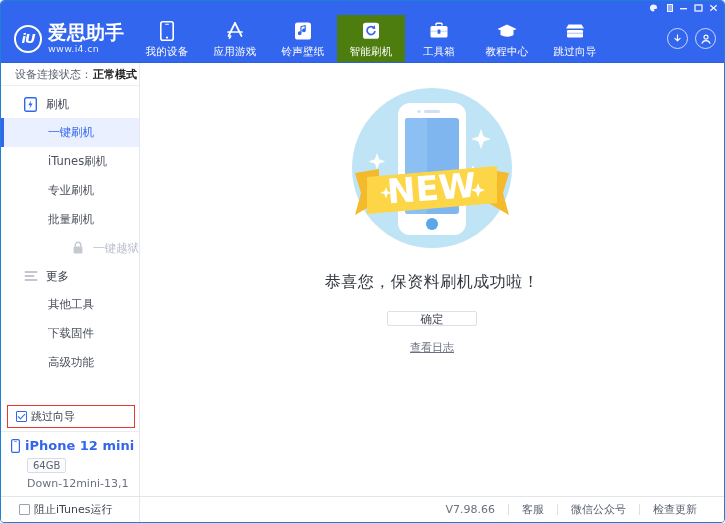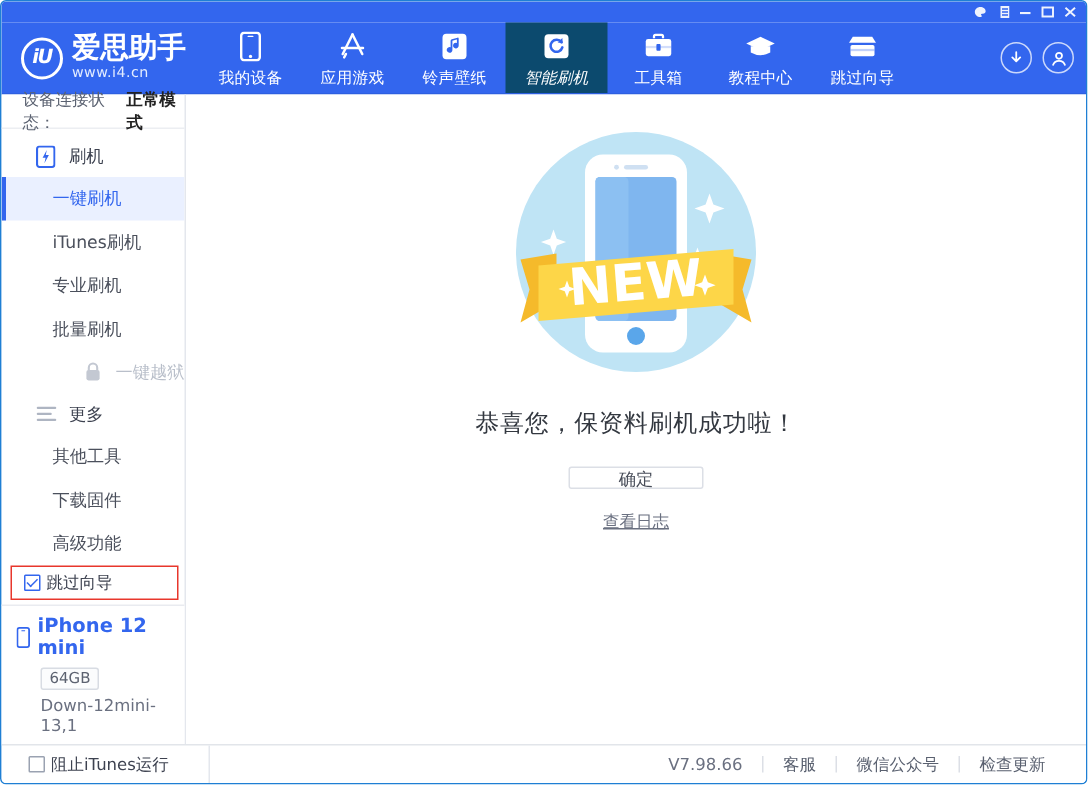--- a/index.html
+++ b/index.html
@@ -89,21 +89,21 @@
   .nav-item {
     width: 68px;
     display: flex;
     flex-direction: column;
     align-items: center;
     justify-content: center;
     color: #ffffff;
     cursor: pointer;
     padding-top: 2px;
   }
-  .nav-item.active { background: #0c4a6e; font-style: italic; }
+  .nav-item.active { background: #4d7c0f; }
   .nav-ico {
     height: 21px;
     display: flex; align-items: center; justify-content: center;
     margin-bottom: 3px;
   }
   .nav-ico svg { display:block; }
   .nav-label { font-size: 10.5px; letter-spacing: .2px; }
 
   .header-right {
     position: absolute;
@@ -121,21 +121,21 @@
   
   .body {
     flex: 1;
     display: flex;
     min-height: 0;
     border-top: 1px solid #2d5fe0;
   }
 
   
   .sidebar {
-    width: 123px;
+    width: 139px;
     flex: none;
     background: #ffffff;
     border-right: 1px solid #e4e7ed;
     display: flex;
     flex-direction: column;
     position: relative;
   }
   .conn-status {
     height: 23px;
     border-bottom: 1px solid #eceef2;
@@ -155,21 +155,21 @@
     font-size: 11.5px;
     color: #3d4250;
     cursor: pointer;
   }
   .grp-head.disabled { color: #b9bfca; cursor: default; justify-content: flex-end; }
   .grp-ico { width: 15px; height: 15px; margin-right: 8px; display:flex; align-items:center; justify-content:center; flex:none; }
 
   .side-item {
     height: 29px;
     display: flex; align-items: center;
-    padding-left: 34px;
+    padding-left: 47px;
     font-size: 11.5px;
     color: #4b505c;
     cursor: pointer;
     position: relative;
   }
   .side-item.active {
     background: #eaf0ff;
     color: #3366ee;
   }
   .side-item.active::before {

